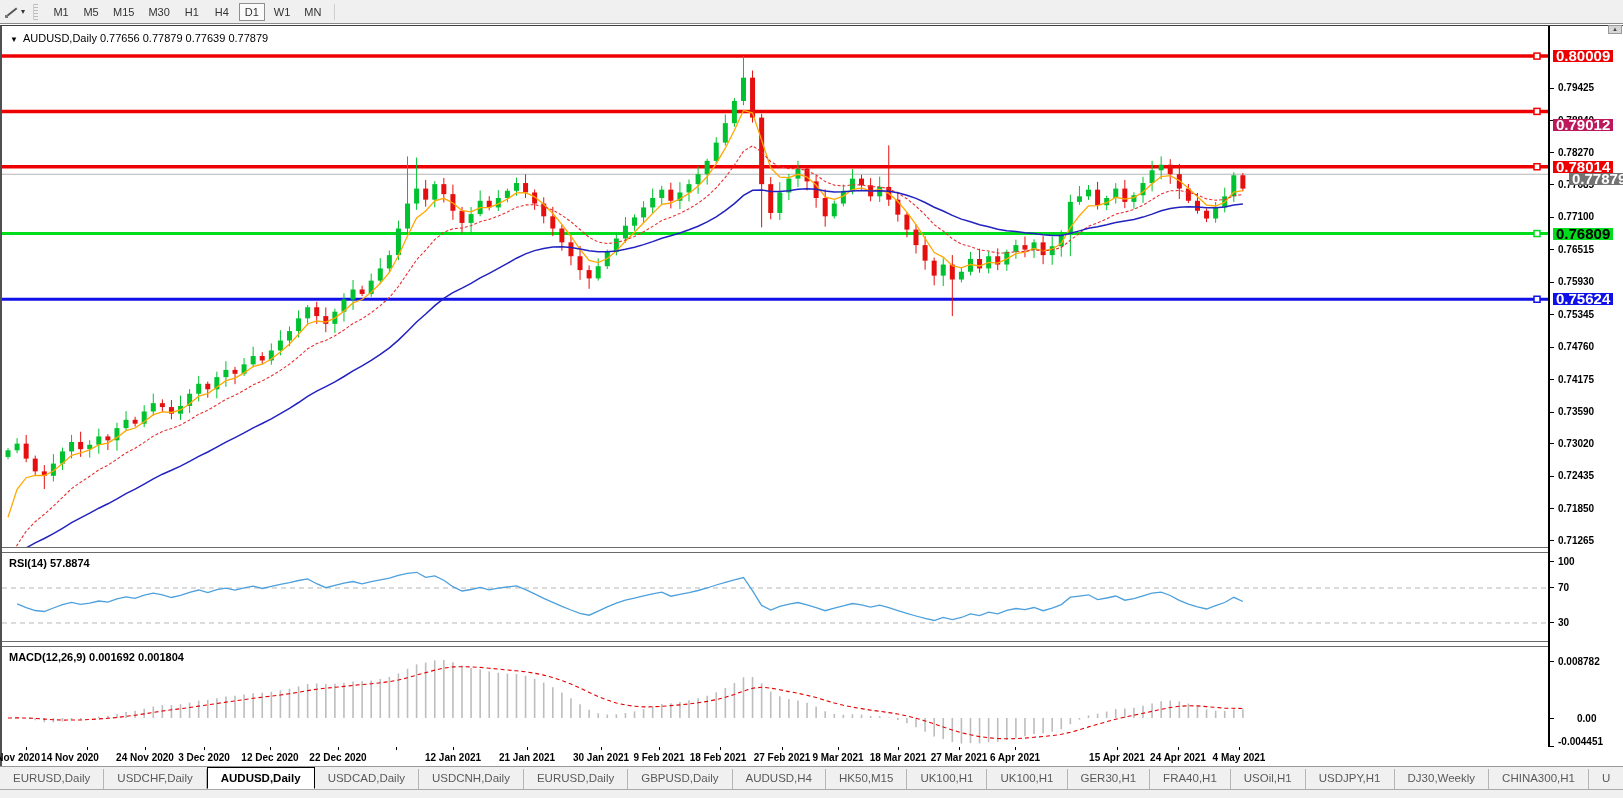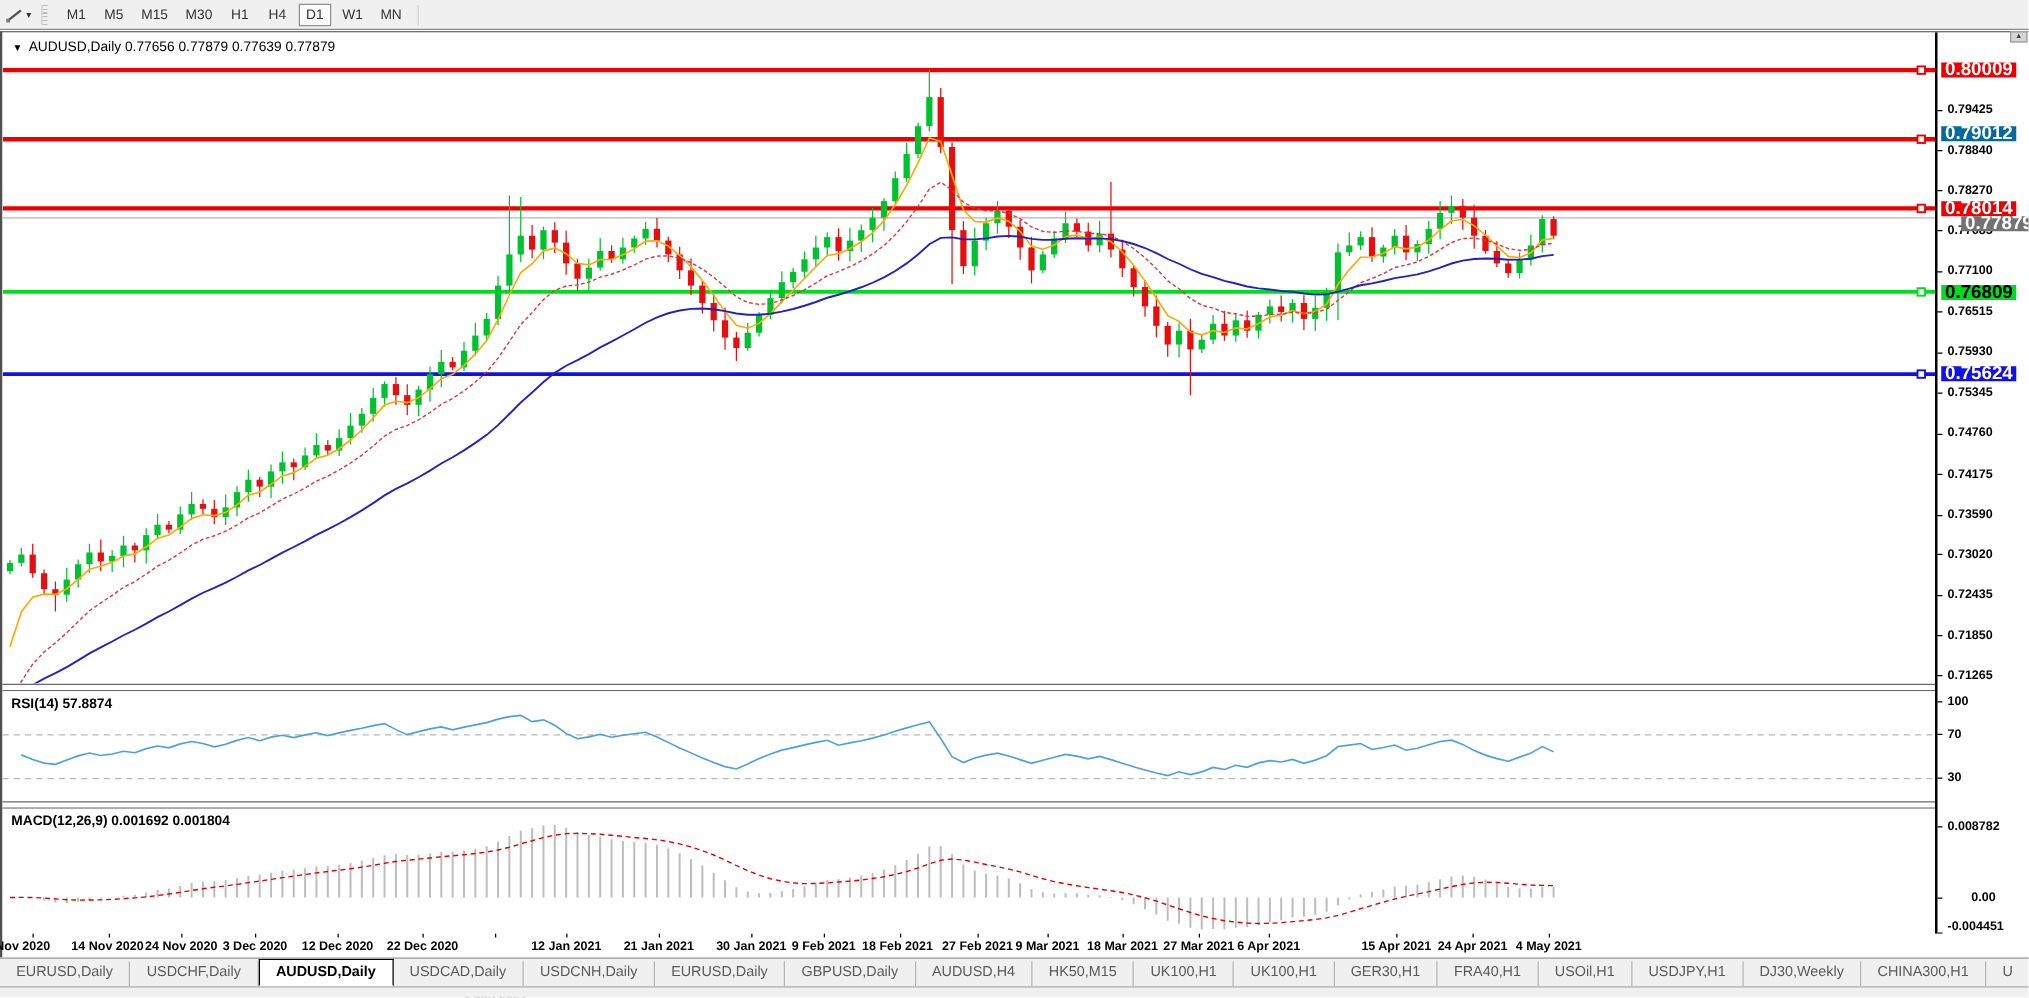--- a/index.html
+++ b/index.html
@@ -414,21 +414,21 @@
         <div class="tick-label" style="top: 380.035px;">0.73590</div>
         <div class="tick-mark" style="top: 417.14px;"></div>
         <div class="tick-label" style="top: 411.64px;">0.73020</div>
         <div class="tick-mark" style="top: 449.577px;"></div>
         <div class="tick-label" style="top: 444.077px;">0.72435</div>
         <div class="tick-mark" style="top: 482.013px;"></div>
         <div class="tick-label" style="top: 476.513px;">0.71850</div>
         <div class="tick-mark" style="top: 514.45px;"></div>
         <div class="tick-label" style="top: 508.95px;">0.71265</div>
         <div class="badge" style="top: 24.1159px; background: rgb(238, 0, 0); color: rgb(255, 255, 255);">0.80009</div>
-        <div class="badge" style="top: 75px; background: #0369a1; color: rgb(255, 255, 255);">0.79012</div>
+        <div class="badge" style="top: 93px; background: #be185d; color: rgb(255, 255, 255);">0.79012</div>
         <div class="badge" style="top: 134.734px; background: rgb(238, 0, 0); color: rgb(255, 255, 255);">0.78014</div>
         <div class="badge" style="top: 201.548px; background: rgb(0, 221, 28); color: rgb(0, 0, 0);">0.76809</div>
         <div class="badge" style="top: 267.254px; background: rgb(16, 16, 232); color: rgb(255, 255, 255);">0.75624</div>
         <div class="badge" style="top: 147.219px; background: #737373; color: rgb(255, 255, 255); z-index: 4; margin-left: 16px;">0.77879</div>
       </div>
 
     <div id="sep1" class="separator"></div>
 
     <div id="rsi-panel" class="panel">
       <div class="panel-label">RSI(14) 57.8874</div>
@@ -602,21 +602,21 @@
         <div class="tick-mark" style="top: 99px;"></div>
         <div class="tick-label" style="top: 89px;">-0.004451</div>
       </div>
 
     <div id="axis-line"></div>
 
     <div id="date-axis">
         <div class="date-tick" style="left: 24px;"></div>
         <div class="date-label" style="left: 12px;">5 Nov 2020</div>
         <div class="date-tick" style="left: 85px;"></div>
-        <div class="date-label" style="left: 84px;">14 Nov 2020</div>
+        <div class="date-label" style="left: 68px;">14 Nov 2020</div>
         <div class="date-tick" style="left: 143px;"></div>
         <div class="date-label" style="left: 143px;">24 Nov 2020</div>
         <div class="date-tick" style="left: 202px;"></div>
         <div class="date-label" style="left: 202px;">3 Dec 2020</div>
         <div class="date-tick" style="left: 268px;"></div>
         <div class="date-label" style="left: 268px;">12 Dec 2020</div>
         <div class="date-tick" style="left: 336px;"></div>
         <div class="date-label" style="left: 336px;">22 Dec 2020</div>
         <div class="date-tick" style="left: 394px;"></div>
         <div class="date-label" style="left: 394px; margin-top: 39px;">1 Jan 2021</div>

